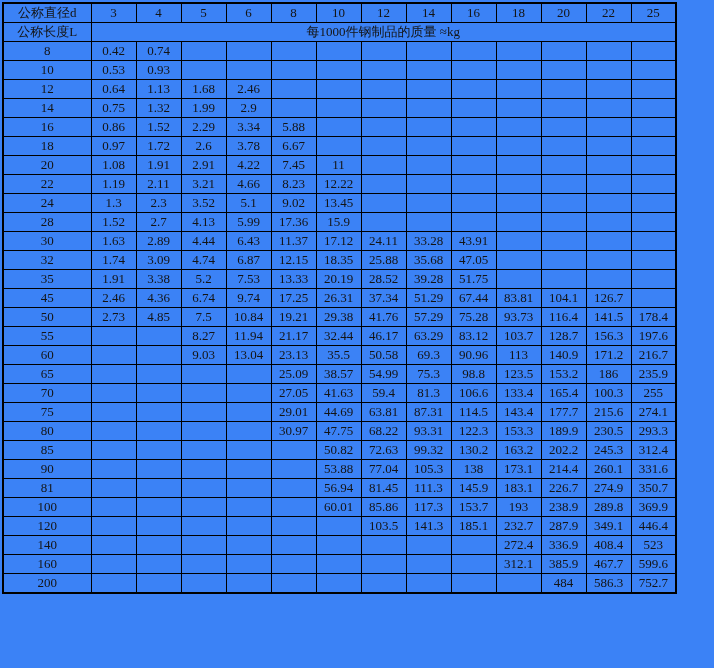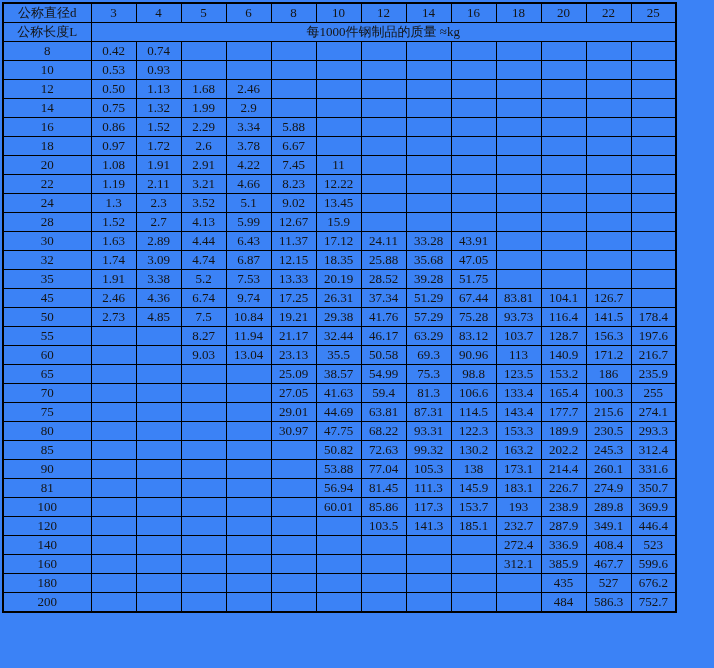--- a/index.html
+++ b/index.html
@@ -116,21 +116,21 @@
           <td></td>
           <td></td>
           <td></td>
           <td></td>
           <td></td>
           <td></td>
           <td></td>
         </tr>
         <tr>
           <td>12</td>
-          <td>0.50</td>
+          <td>0.64</td>
           <td>1.13</td>
           <td>1.68</td>
           <td>2.46</td>
           <td></td>
           <td></td>
           <td></td>
           <td></td>
           <td></td>
           <td></td>
           <td></td>
@@ -232,21 +232,21 @@
           <td></td>
           <td></td>
           <td></td>
         </tr>
         <tr>
           <td>28</td>
           <td>1.52</td>
           <td>2.7</td>
           <td>4.13</td>
           <td>5.99</td>
-          <td>12.67</td>
+          <td>17.36</td>
           <td>15.9</td>
           <td></td>
           <td></td>
           <td></td>
           <td></td>
           <td></td>
           <td></td>
           <td></td>
         </tr>
         <tr>
@@ -531,36 +531,20 @@
           <td></td>
           <td></td>
           <td></td>
           <td></td>
           <td>312.1</td>
           <td>385.9</td>
           <td>467.7</td>
           <td>599.6</td>
         </tr>
         <tr>
-          <td>180</td>
-          <td></td>
-          <td></td>
-          <td></td>
-          <td></td>
-          <td></td>
-          <td></td>
-          <td></td>
-          <td></td>
-          <td></td>
-          <td></td>
-          <td>435</td>
-          <td>527</td>
-          <td>676.2</td>
-        </tr>
-        <tr>
           <td>200</td>
           <td></td>
           <td></td>
           <td></td>
           <td></td>
           <td></td>
           <td></td>
           <td></td>
           <td></td>
           <td></td>

